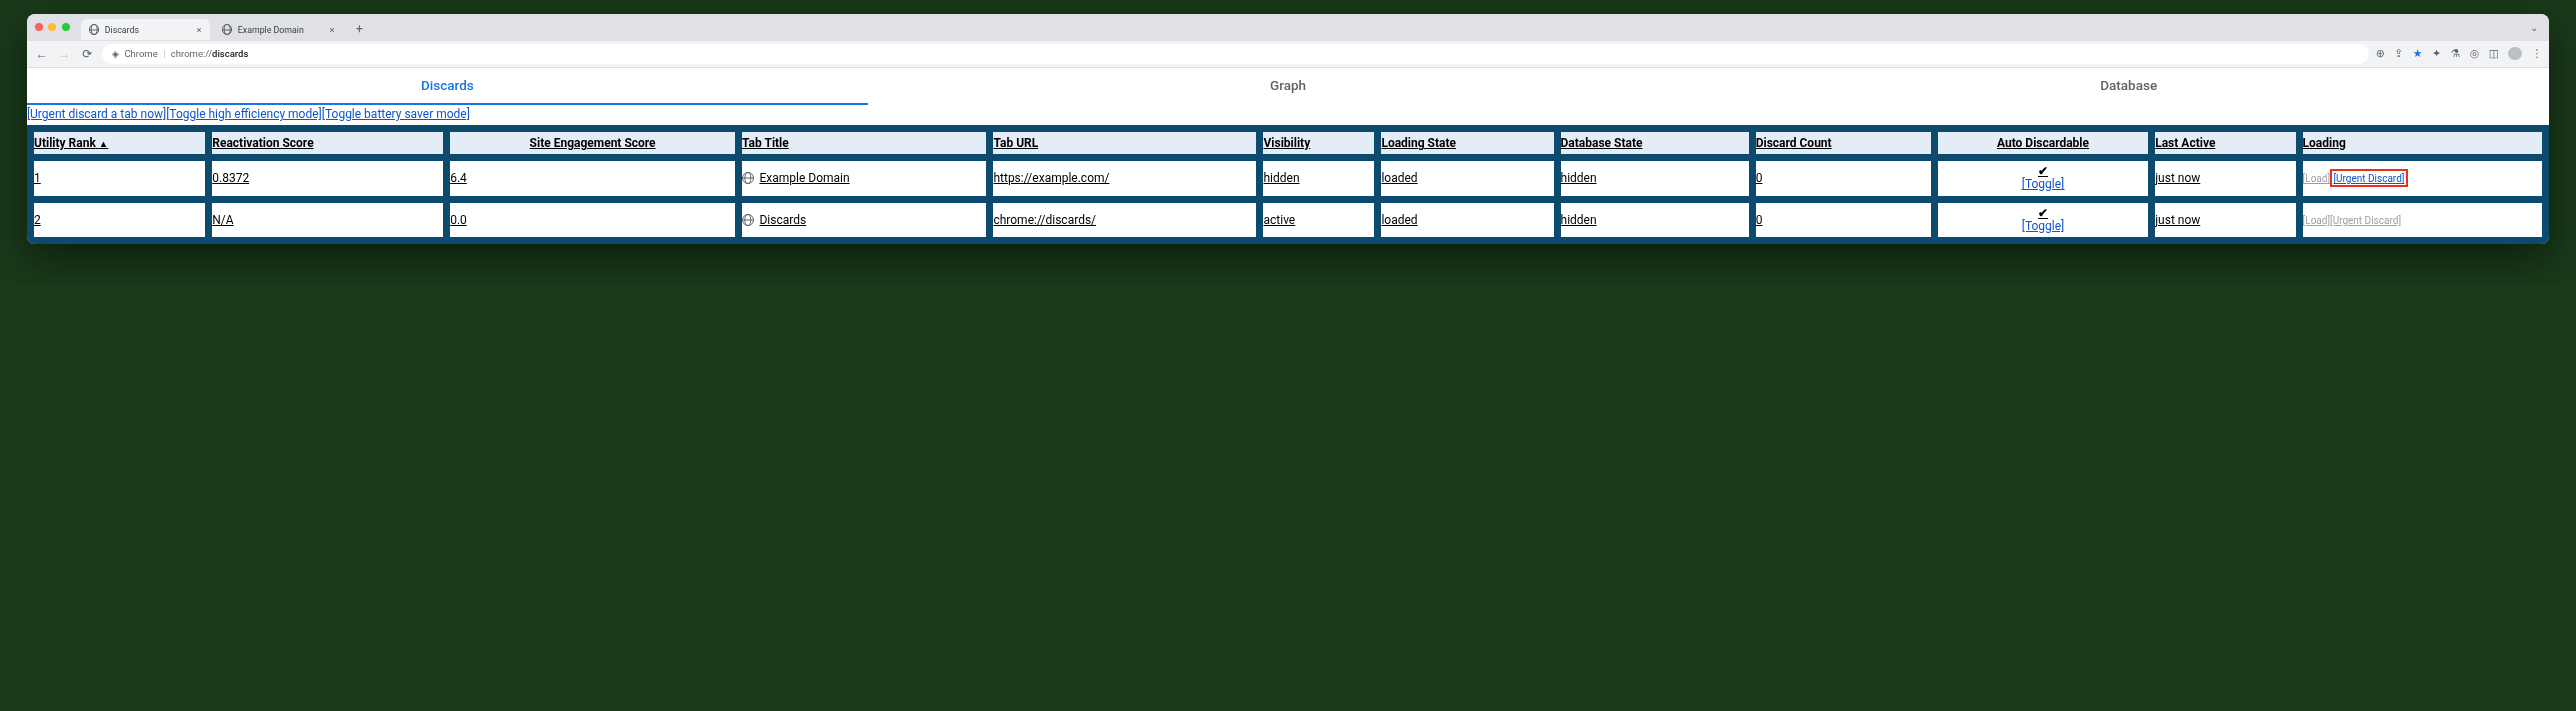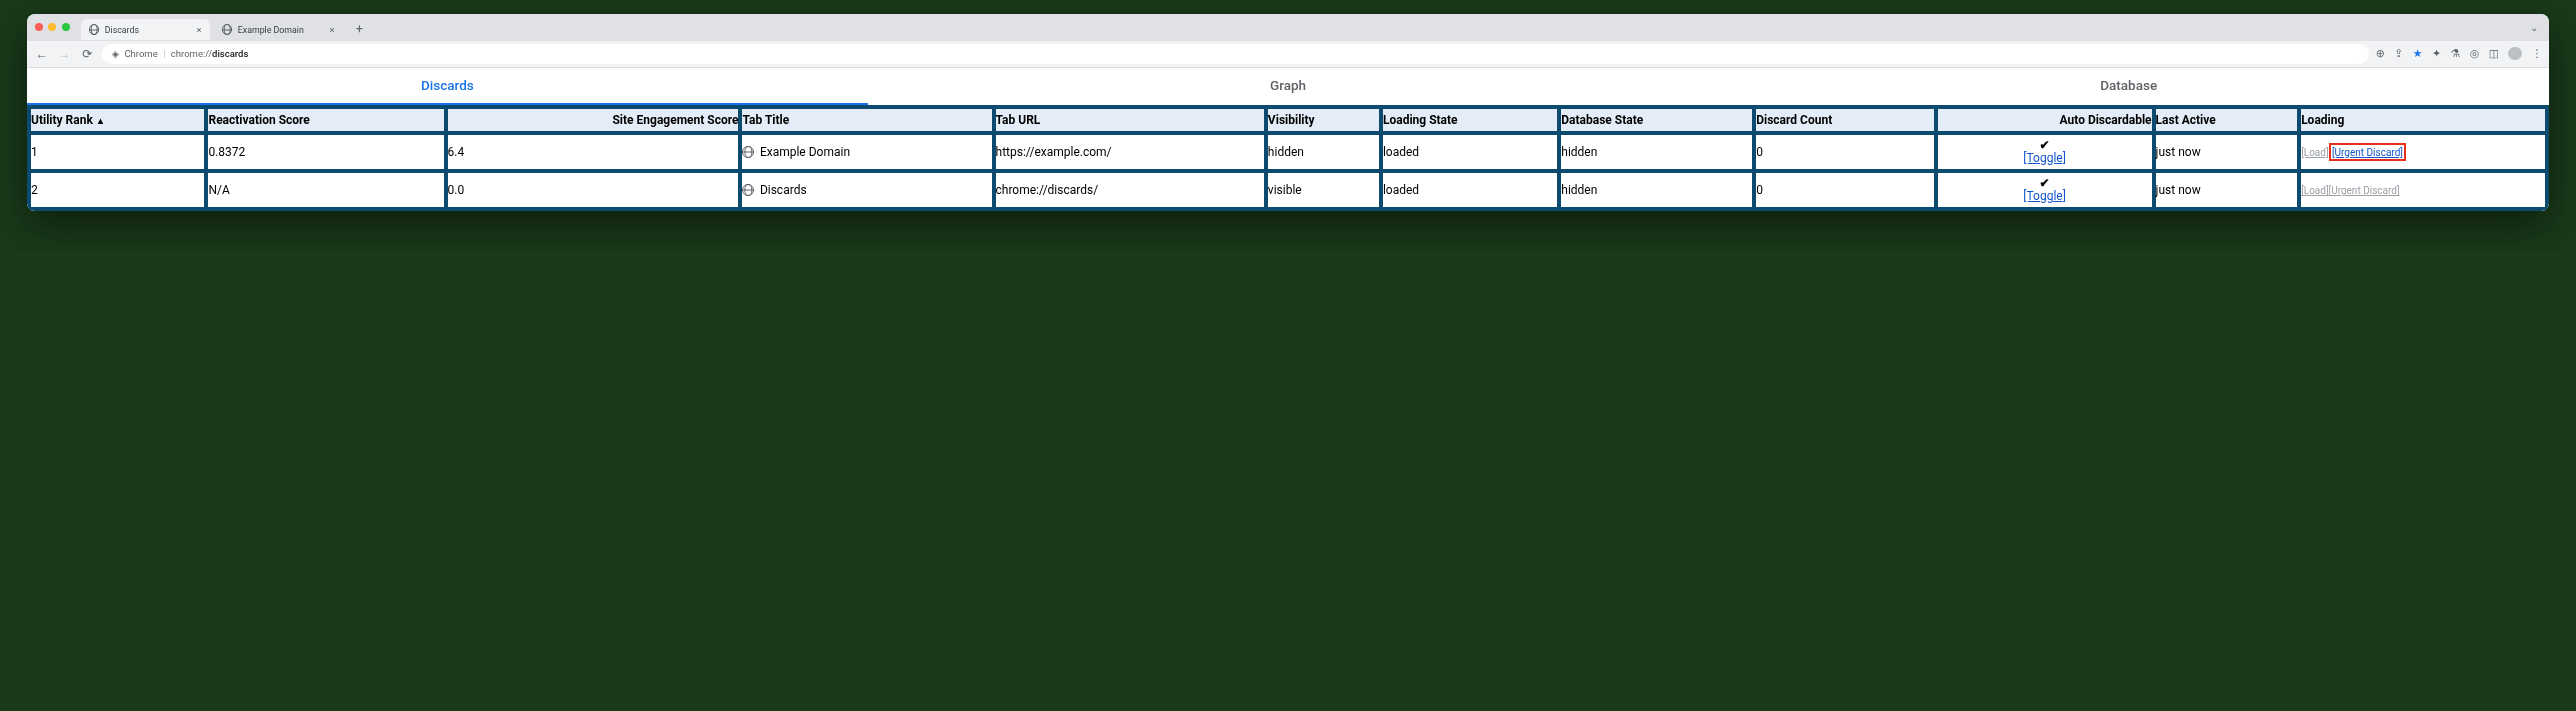--- a/index.html
+++ b/index.html
@@ -89,26 +89,26 @@
   .actions-row {
     padding:2.7px 0 4px; font-size:12px;
   }
   .actions-row a, .link {
     color:#1155cc; text-decoration:underline; cursor:pointer;
   }
   table {
     width:100%; border-collapse:collapse; font-size:12px;
   }
   th, td {
-    border:4px solid #0c4a6e; padding:4px 0; text-align:left; vertical-align:middle;
+    border:7px solid #0c4a6e; padding:4px 0; text-align:left; vertical-align:middle;text-decoration:underline;
   }
   th {
     background:#e4ecf7; font-weight:700; font-size:12px;
   }
-  th.center, td.center { text-align:right; }
+  th.center, td.center { text-align:center; }
   .sort-arrow { font-size:9.5px; }
   .auto-cell { text-align:center; line-height:1.1; }
   .check { font-size:12px; font-weight:bold; }
   .toggle-link { color:#1155cc; text-decoration:underline; font-size:12px; }
   .action-link { color:#9aa0a6; text-decoration:underline; font-size:10px; }
   .action-link.active { color:#1155cc; }
   .highlight-box {
     border:2px solid #e8301c; padding:0 1.4px; display:inline-block;
   }
   .title-cell { display:flex; align-items:center; gap:5.4px; }
@@ -175,20 +175,23 @@
     </div>
   </div>
 
   <div class="page">
     <div class="tabs-nav">
       <div class="active">Discards</div>
       <div>Graph</div>
       <div>Database</div>
     </div>
 
+    <div class="actions-row">
+      <a>[Urgent discard a tab now]</a><a>[Toggle high efficiency mode]</a><a>[Toggle battery saver mode]</a>
+    </div>
 
     <table>
       <thead>
         <tr>
           <th><span>Utility Rank</span> <span class="sort-arrow">▲</span></th>
           <th>Reactivation Score</th>
           <th class="center">Site Engagement Score</th>
           <th>Tab Title</th>
           <th>Tab URL</th>
           <th>Visibility</th>
@@ -229,21 +232,21 @@
     <td>2</td>
     <td>N/A</td>
     <td>0.0</td>
     <td>
               <div class="title-cell">
                 <span class="favicon"></span>
                 <span>Discards</span>
               </div>
             </td>
     <td>chrome://discards/</td>
-    <td>visible</td>
+    <td>active</td>
     <td>loaded</td>
     <td>hidden</td>
     <td>0</td>
     <td class="auto-cell">
       <div class="check">✔</div>
       <div><span class="toggle-link">[Toggle]</span></div>
     </td>
     <td>just now</td>
     <td>
       <span class="action-link ">[Load]</span><span class="action-link ">[Urgent Discard]</span>

